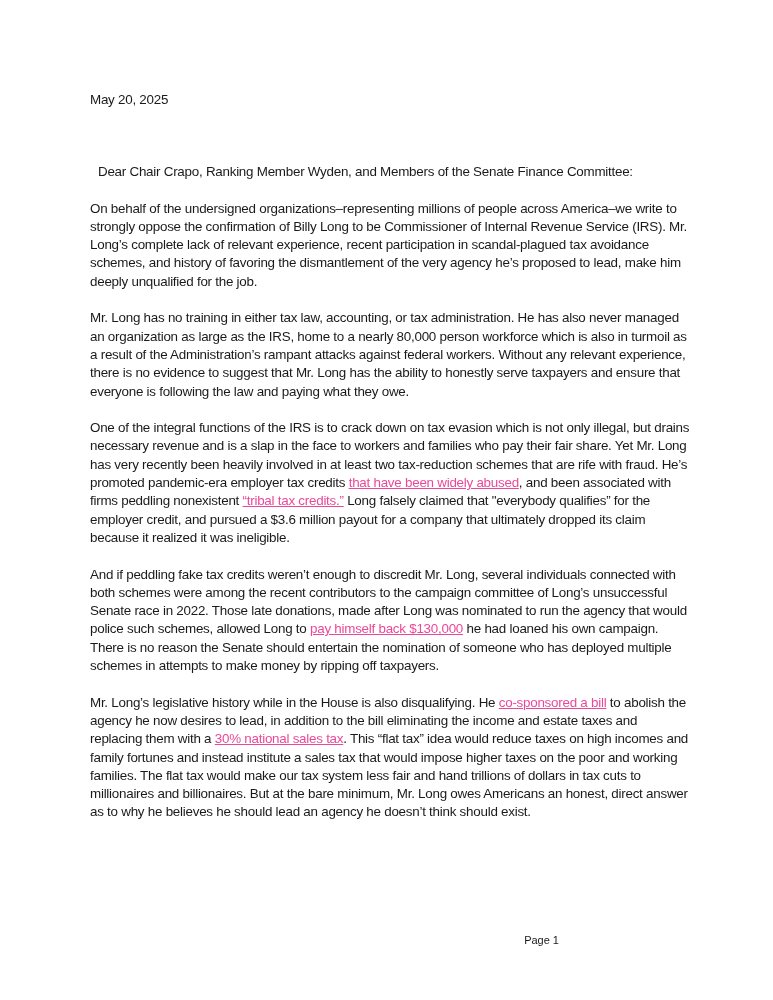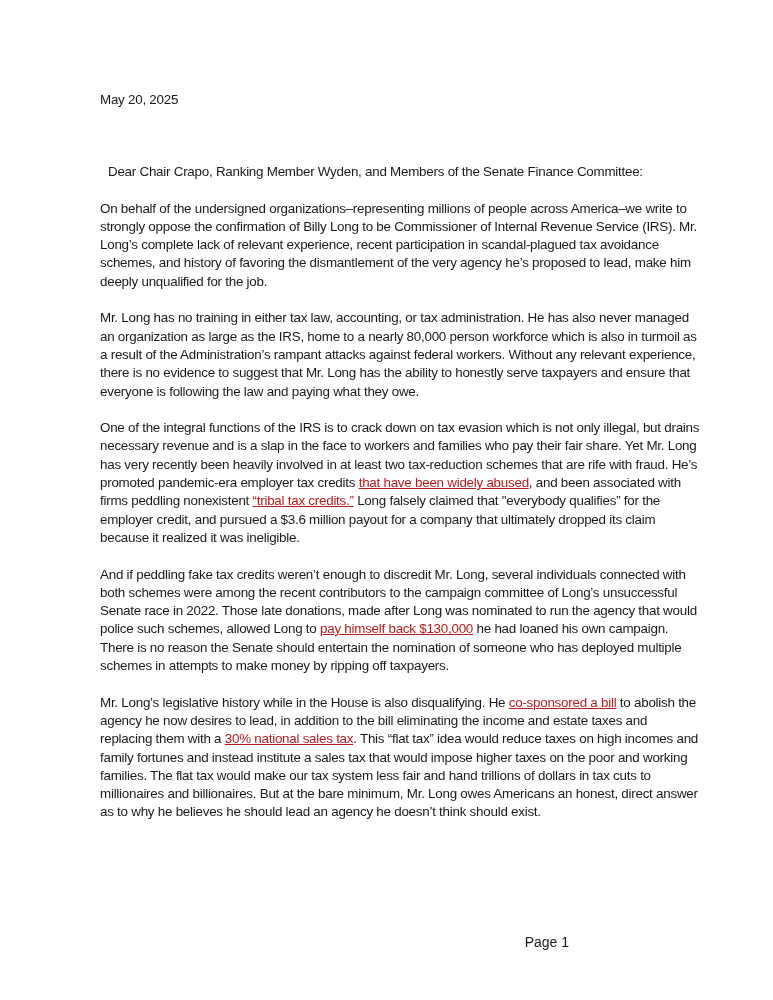--- a/index.html
+++ b/index.html
@@ -1,25 +1,25 @@
 <!DOCTYPE html>
 <html><head>
 <meta charset="utf-8">
 <style>
   html, body { margin: 0; padding: 0; background: #ffffff; }
   body { width: 773px; height: 1000px; position: relative; overflow: hidden;
     font-family: "Liberation Sans", sans-serif; color: #1a1a1a; }
-  .page { position: absolute; left: 10px; top: 0; width: 651px; height: 1000px; background: #fff; }
+  .page { position: absolute; left: 0; top: 0; width: 651px; height: 1000px; background: #fff; }
   .content { position: absolute; left: 90px; top: 91px; width: 600px;
     font-size: 13.4px; line-height: 18.3px; letter-spacing: -0.25px; }
   .date { margin: 0 0 54px 0; }
   .salutation { margin: 0 0 18px 8px; }
   p.para { margin: 0 0 18.3px 0; }
-  a.link { color: #b91c1c; }
-  .page-num { position: absolute; right: 92px; top: 934px; font-size: 14px; }
+  a.link { color: #ec4899; }
+  .page-num { position: absolute; right: 92px; top: 934px; font-size: 11px; }
 </style>
 </head>
 <body>
 
 <div class="page">
   <div class="content">
     <div class="date">May 20, 2025</div>
     <div class="salutation">Dear Chair Crapo, Ranking Member Wyden, and Members of the Senate Finance Committee:</div>
 
     <p class="para">

